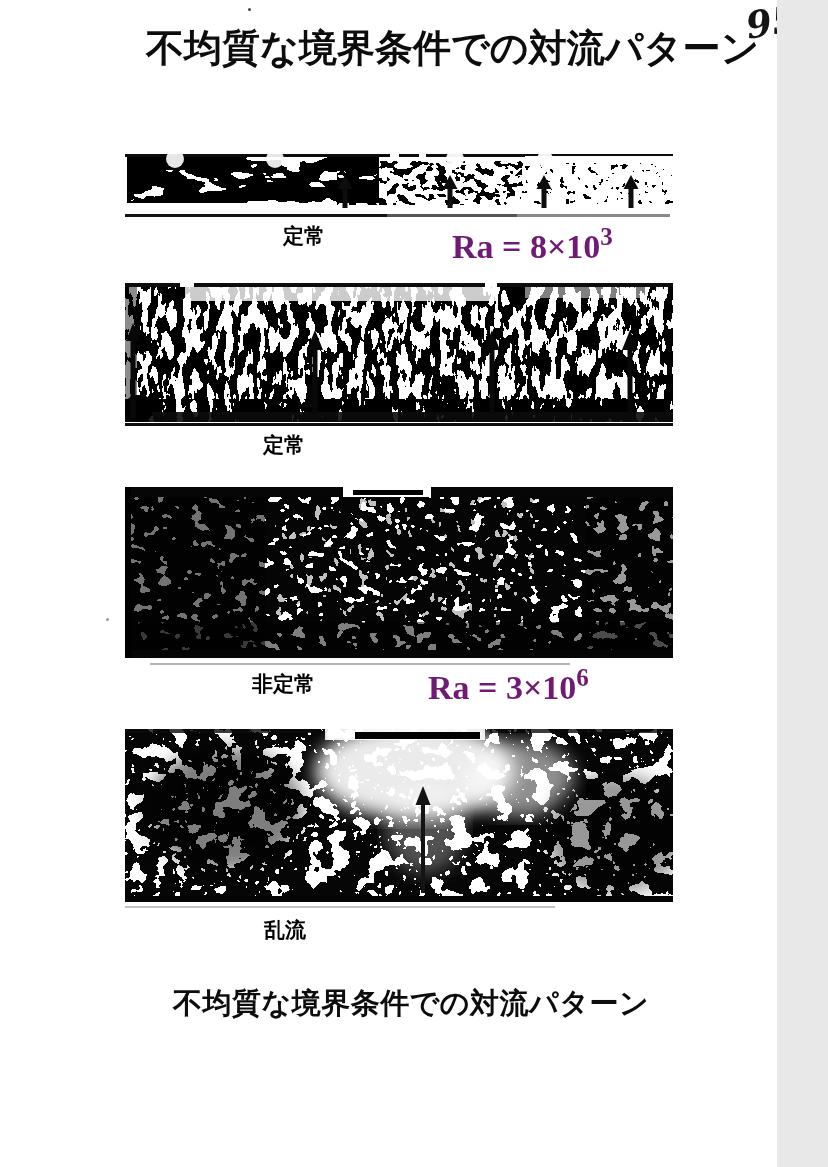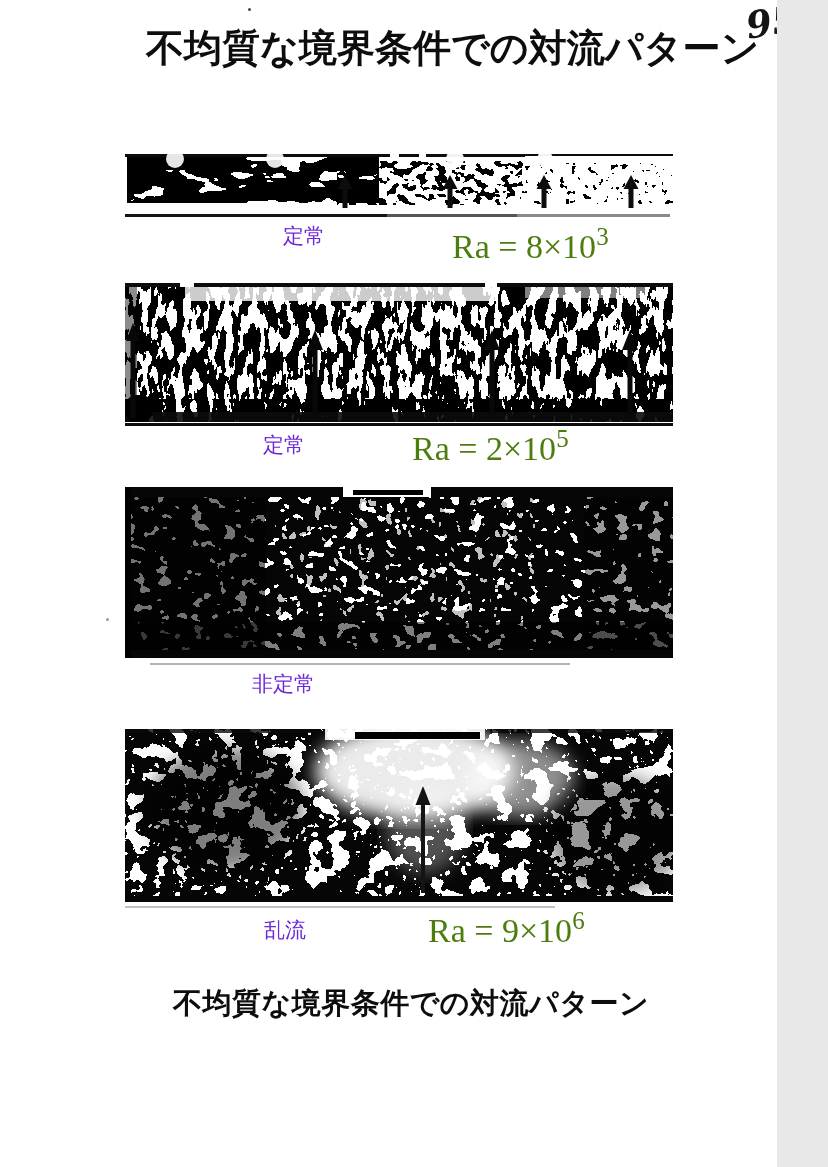--- a/index.html
+++ b/index.html
@@ -13,24 +13,24 @@
     letter-spacing:0px;white-space:nowrap;color:#0d0d0d;
   }
   .caption{
     left:173px;top:984px;font-size:29px;font-weight:600;letter-spacing:0.5px;
     white-space:nowrap;color:#0d0d0d;
   }
   .pagenum{
     left:746px;top:0px;font-family:"DejaVu Serif",serif;font-style:italic;
     font-weight:700;font-size:37px;transform:rotate(-9deg);color:#141414;
   }
-  .state-label{font-size:21px;font-weight:400;color:#6d28d9;white-space:nowrap;}
+  .state-label{font-size:21px;font-weight:700;color:#000000;white-space:nowrap;}
   .ra{
-    font-family:"Liberation Serif",serif;font-size:34px;font-weight:400;
-    color:#4d7c0f;white-space:nowrap;line-height:1;
+    font-family:"Liberation Serif",serif;font-size:34px;font-weight:700;
+    color:#701a75;white-space:nowrap;line-height:1;
   }
   .ra sup{font-size:25px;vertical-align:13px;line-height:0;}
   .photo{position:absolute;left:125px;display:block;}
   .underline{position:absolute;}
   .u1{left:125px;top:214px;width:545px;height:3px;
       background:linear-gradient(to right,#141414 0 48%,#555 48% 72%,#8a8a8a 72% 100%);}
   .u2{left:125px;top:423px;width:548px;height:3px;background:#0d0d0d;}
   .u3{left:150px;top:663px;width:420px;height:2px;background:#9a9a9a;opacity:.75;}
   .u4{left:125px;top:906px;width:430px;height:2px;background:#a8a8a8;opacity:.7;}
   .speck{position:absolute;border-radius:50%;}
@@ -179,37 +179,37 @@
       <polygon points="367,47 359,67 375,67"></polygon>
         <rect x="364.5" y="62" width="5" height="70"></rect>
     </g>
     <g fill="#080808">
       <polygon points="505,47 497,67 513,67"></polygon>
         <rect x="502.5" y="62" width="5" height="70"></rect>
     </g>
   </svg>
   <div class="underline u2"></div>
   <div class="abs state-label" style="left:263px;top:431px">定常</div>
-  <div class="abs ra" style="left:412px;top:432px"><span>Ra = 2×10</span><sup>5</sup></div>
 
   <svg class="photo" style="top:487px" width="548" height="171" viewBox="0 0 548 171">
     <rect width="548" height="171" fill="#050505"></rect>
     <rect x="0" y="0" width="548" height="171" filter="url(#fSpeck3)"></rect>
     <rect x="150" y="10" width="260" height="130" filter="url(#fSpeck3b)" opacity=".75"></rect>
     <rect x="0" y="0" width="140" height="171" fill="#000" opacity=".55"></rect>
     <rect x="460" y="0" width="88" height="171" fill="#000" opacity=".4"></rect>
     <rect x="0" y="135" width="548" height="36" fill="#000" opacity=".5"></rect>
     <rect x="0" y="0" width="548" height="10" fill="#060606"></rect>
     <rect x="218" y="0" width="88" height="10" fill="#fff"></rect>
     <rect x="228" y="3" width="70" height="5" fill="#000"></rect>
     <rect x="0" y="163" width="548" height="8" fill="#060606"></rect>
     <rect x="0" y="0" width="6" height="171" fill="#000"></rect>
   </svg>
   <div class="underline u3"></div>
   <div class="abs state-label" style="left:252px;top:670px">非定常</div>
+  <div class="abs ra" style="left:428px;top:671px"><span>Ra = 3×10</span><sup>6</sup></div>
 
   <svg class="photo" style="top:729px" width="548" height="173" viewBox="0 0 548 173">
     <rect width="548" height="173" fill="#060606"></rect>
     <ellipse cx="290" cy="42" rx="100" ry="48" fill="#fff" opacity=".92" filter="url(#fSoft9)"></ellipse>
     <ellipse cx="395" cy="50" rx="55" ry="38" fill="#fff" opacity=".55" filter="url(#fSoft9)"></ellipse>
     <ellipse cx="300" cy="100" rx="40" ry="45" fill="#fff" opacity=".3" filter="url(#fSoft9)"></ellipse>
     <rect x="0" y="0" width="548" height="173" filter="url(#fSpeck4)"></rect>
     <rect x="0" y="0" width="548" height="173" filter="url(#fSpeck4f)"></rect>
     <ellipse cx="100" cy="80" rx="78" ry="62" fill="#000" opacity=".5" filter="url(#fSoft9)"></ellipse>
     <ellipse cx="490" cy="105" rx="70" ry="60" fill="#000" opacity=".4" filter="url(#fSoft9)"></ellipse>
@@ -218,17 +218,16 @@
     <rect x="200" y="0" width="160" height="11" fill="#fff" opacity=".9"></rect>
     <rect x="230" y="3" width="125" height="7" fill="#000"></rect>
     <rect x="0" y="167" width="548" height="6" fill="#050505"></rect>
     <g fill="#141414">
       <polygon points="298,57 290.5,76 305.5,76"></polygon>
         <rect x="296" y="71" width="4" height="93"></rect>
     </g>
   </svg>
   <div class="underline u4"></div>
   <div class="abs state-label" style="left:264px;top:916px">乱流</div>
-  <div class="abs ra" style="left:428px;top:914px"><span>Ra = 9×10</span><sup>6</sup></div>
 
   <div class="abs caption">不均質な境界条件での対流パターン</div>
 
 </div>
 
 </body></html>

